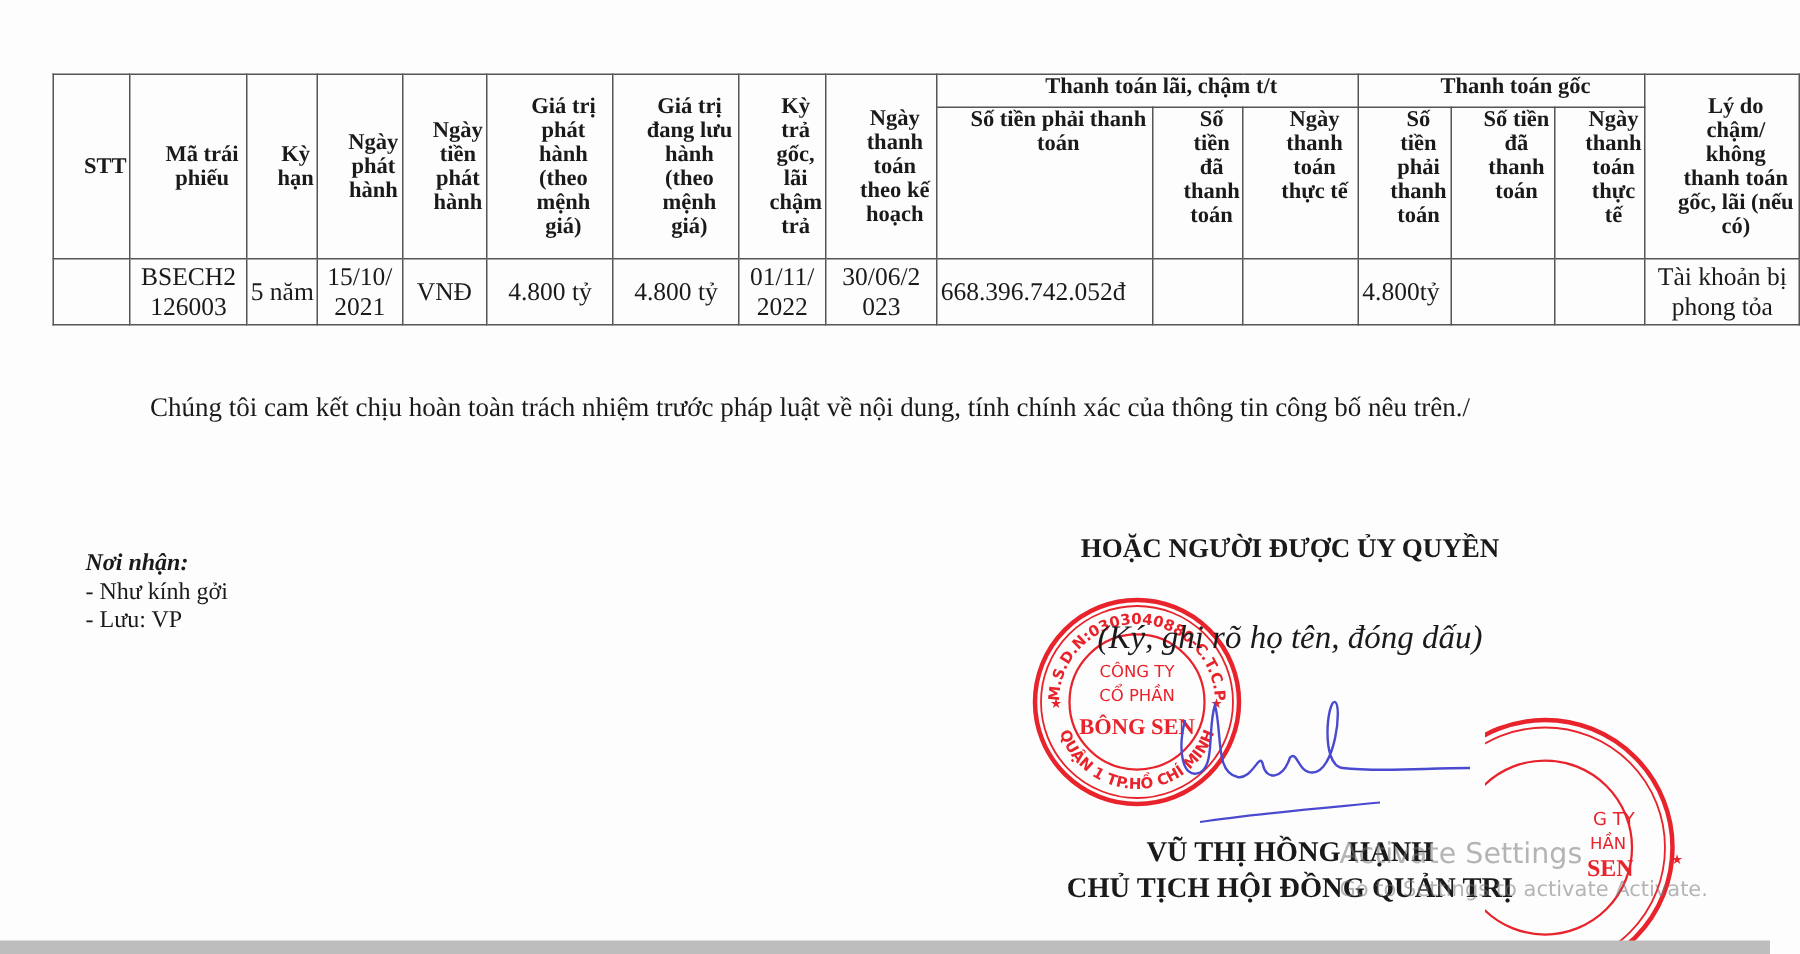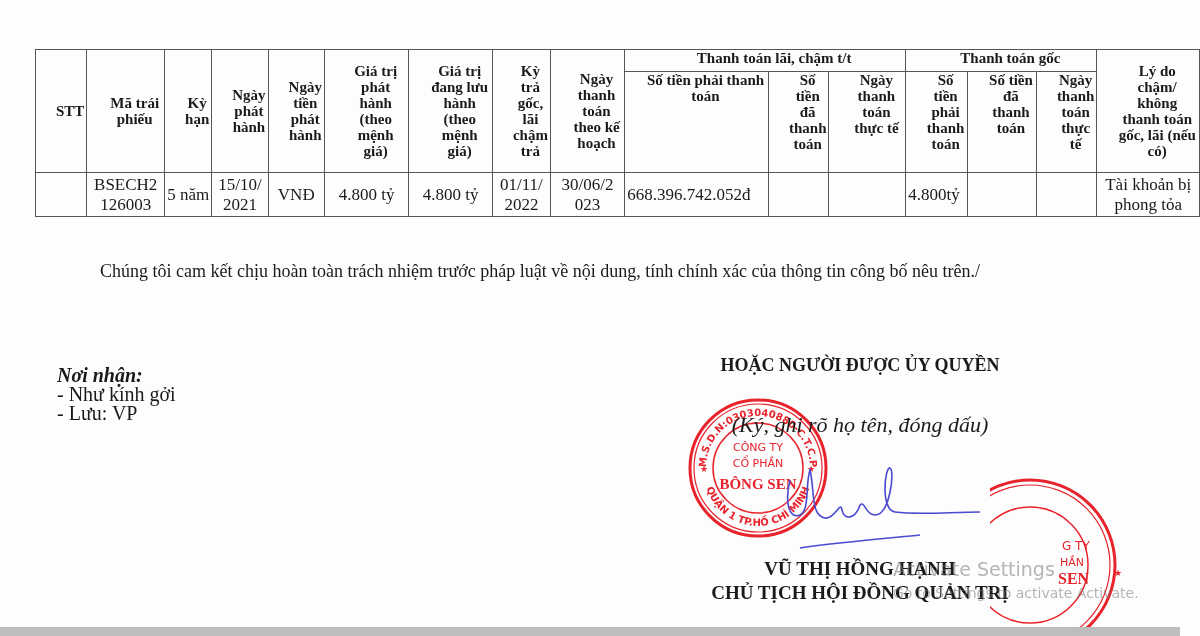--- a/index.html
+++ b/index.html
@@ -25,21 +25,21 @@
   table.bonds th { font-weight: bold; padding-left: 20px; }
   table.bonds tr.group th { height: 21px; vertical-align: top; }
   table.bonds tr.sub th { vertical-align: top; height: 100px; margin-left: 28px; }
   table.bonds tr.data td { height: 43px; font-size: 17px; line-height: 20px; }
   .left { text-align: left !important; }
   .para {
     left: 66px; top: 258px; width: 1100px;
     font-size: 18px; line-height: 26px;
     text-indent: 34px;
   }
-  .recipients { left: 57px; top: 366px; font-size: 20px; line-height: 19px; }
+  .recipients { left: 57px; top: 366px; font-size: 16px; line-height: 19px; }
   .recipients .title { font-style: italic; font-weight: bold; }
   .sigblock { left: 620px; width: 480px; text-align: center; }
   .sig-title { top: 354px; font-weight: bold; font-size: 18px; line-height: 22px; }
   .sig-note { top: 412px; font-style: italic; font-size: 22px; font-family: Liberation Serif, serif; }
   .sig-name { top: 557px; font-weight: bold; font-size: 19px; line-height: 24px; text-align: center; }
   .stamp { pointer-events: none; }
   .watermark { color: rgba(120,120,120,0.55); font-family: "DejaVu Sans", sans-serif; }
   .bottombar { left: 0; top: 627px; width: 1180px; height: 9px; background: #bdbdbd; }
 </style>
 </head>

